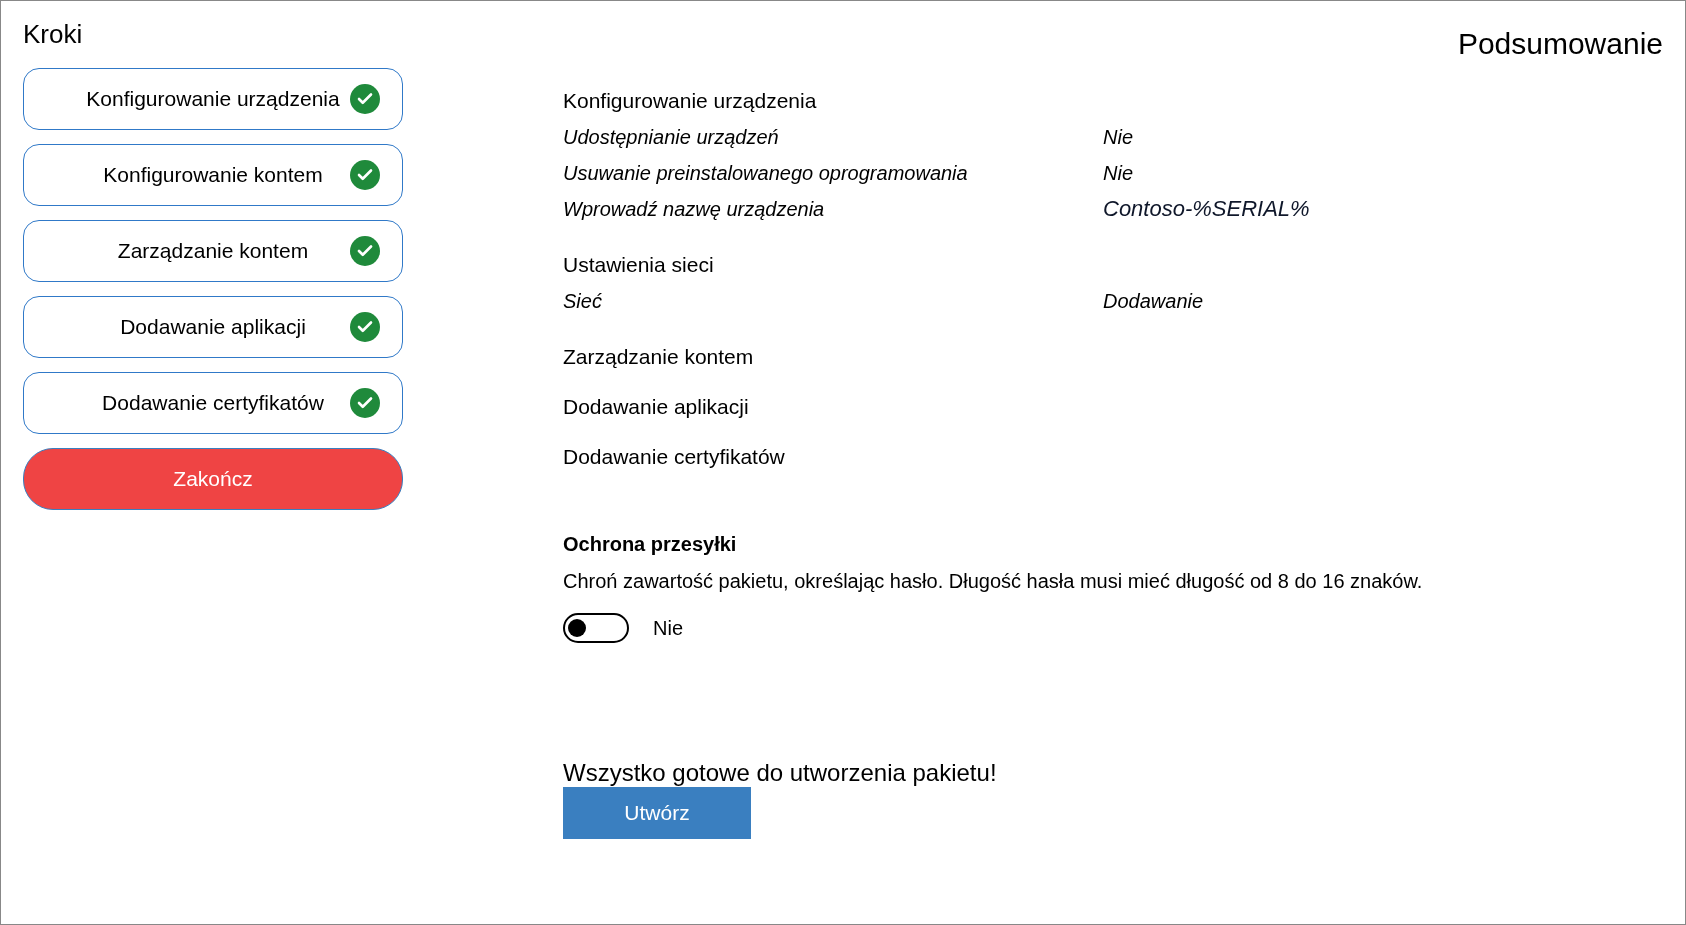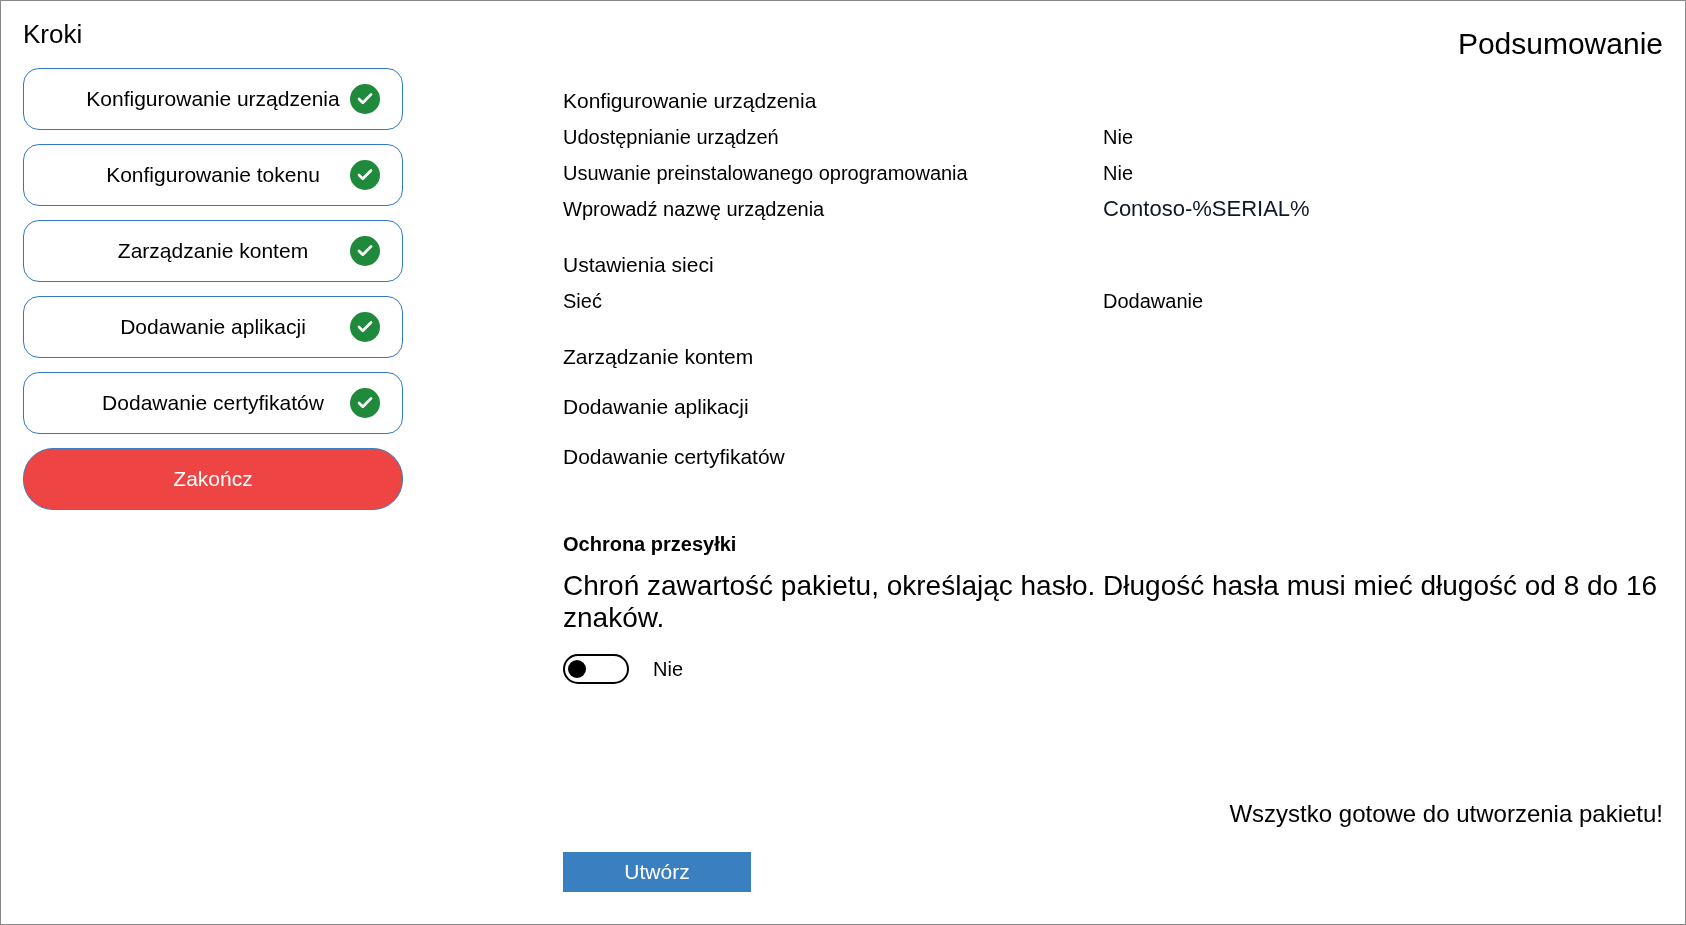--- a/index.html
+++ b/index.html
@@ -80,40 +80,41 @@
       margin-bottom: 6px;
     }
     .section-title.first {
       margin-top: 0;
     }
     .kv-row {
       display: flex;
       font-size: 20px;
       font-weight: 400;
       line-height: 36px;
+      font-style: italic;
     }
     .kv-label {
       width: 540px;
       flex-shrink: 0;
     }
     .kv-value {
       flex: 1;
     }
     .value-link {
       color: #0f172a;
       font-size: 22px;
     }
     .protection-heading {
       font-size: 20px;
       font-weight: 700;
       margin-top: 64px;
       margin-bottom: 14px;
     }
     .protection-desc {
-      font-size: 28px;
+      font-size: 20px;
       margin-bottom: 20px;
     }
     .toggle-row {
       display: flex;
       align-items: center;
       gap: 24px;
     }
     .toggle {
       width: 66px;
       height: 30px;
@@ -132,29 +133,27 @@
       background: #000;
       border-radius: 50%;
     }
     .toggle-label {
       font-size: 20px;
     }
     .ready-text {
       font-size: 24px;
       font-weight: 400;
       margin-top: 116px;
-      margin-bottom: 24px;
-      text-align: right;
     }
     .create-btn {
       display: inline-flex;
       align-items: center;
       justify-content: center;
       width: 188px;
-      height: 40px;
+      height: 52px;
       background: #3a7fc0;
       color: #fff;
       font-size: 21px;
       border: none;
       cursor: pointer;
     }
   </style>
 </head>
 <body>
 
@@ -164,21 +163,21 @@
   <div class="step-item">
     <span>Konfigurowanie urządzenia</span>
     <span class="check">
       <svg viewBox="0 0 24 24" fill="none" stroke="#fff" stroke-width="3.5" stroke-linecap="round" stroke-linejoin="round">
           <polyline points="4 12 9 17 20 6"></polyline>
         </svg>
     </span>
   </div>
 
   <div class="step-item">
-    <span>Konfigurowanie tokenu</span>
+    <span>Konfigurowanie kontem</span>
     <span class="check">
       <svg viewBox="0 0 24 24" fill="none" stroke="#fff" stroke-width="3.5" stroke-linecap="round" stroke-linejoin="round">
           <polyline points="4 12 9 17 20 6"></polyline>
         </svg>
     </span>
   </div>
 
   <div class="step-item">
     <span>Zarządzanie kontem</span>
     <span class="check">

